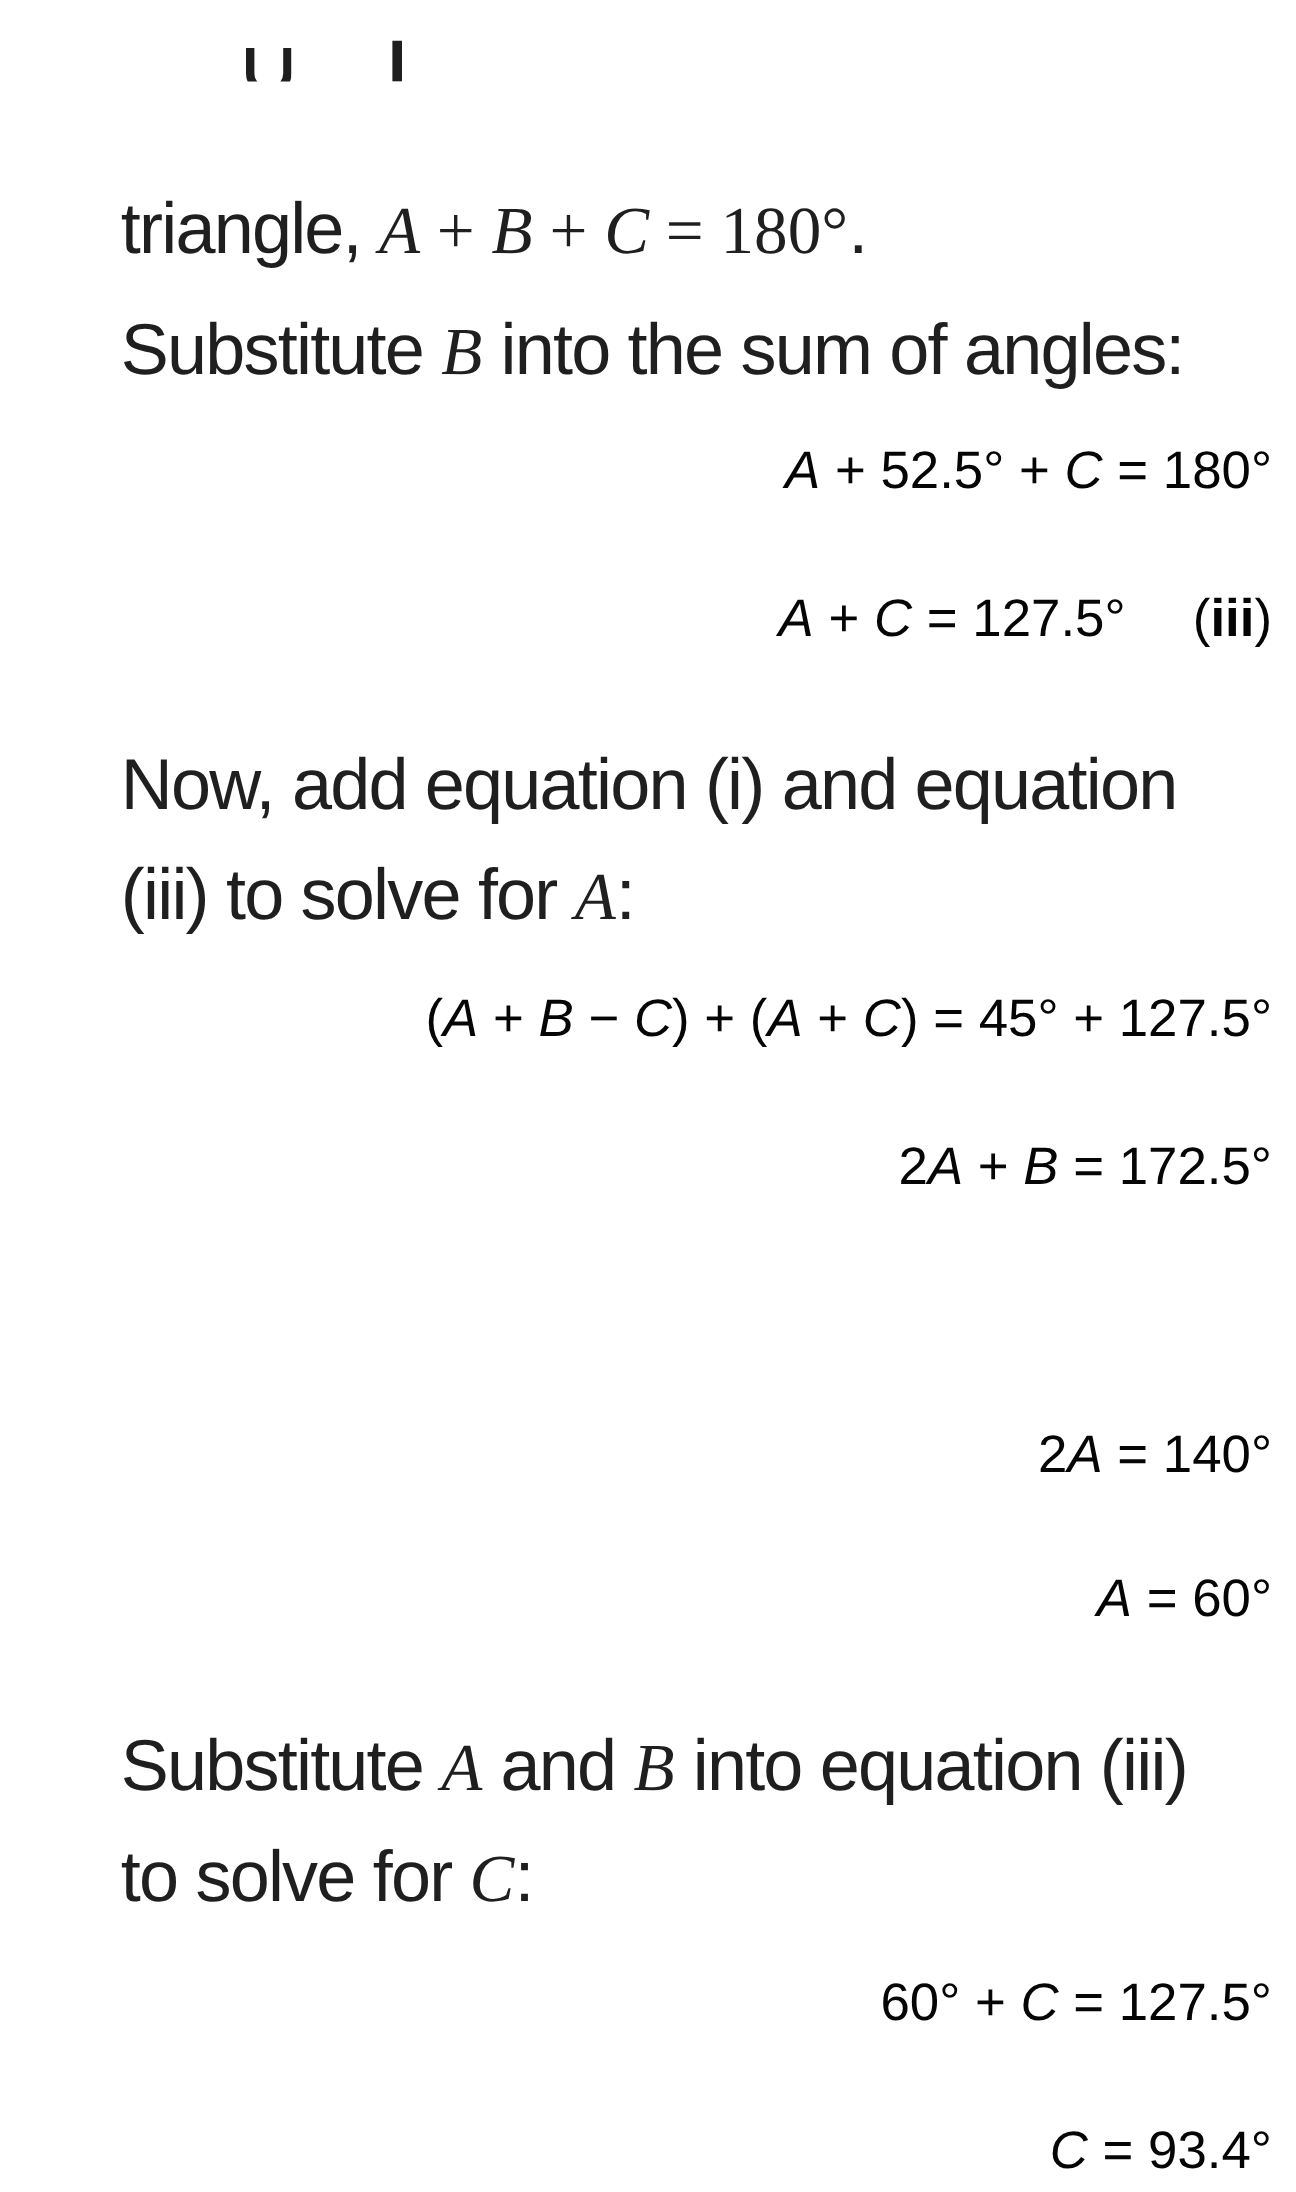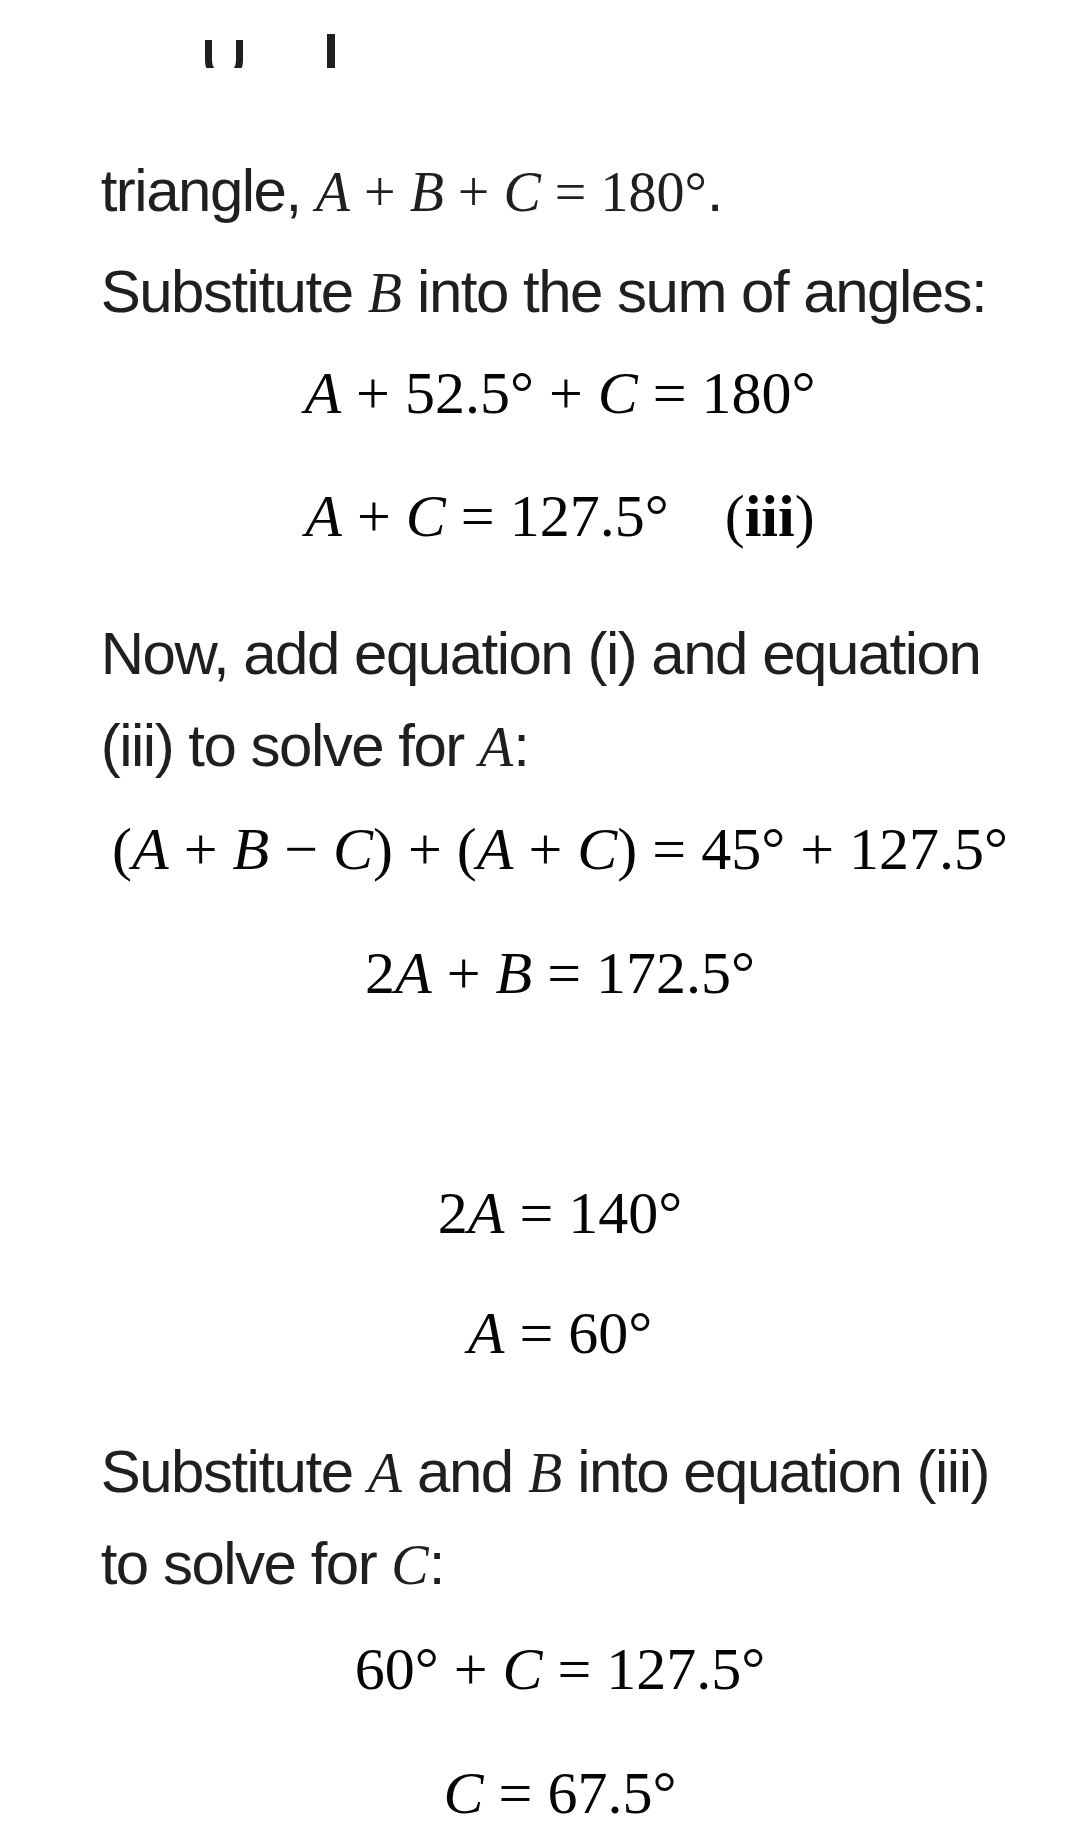--- a/index.html
+++ b/index.html
@@ -40,23 +40,23 @@
     font-size:60px;letter-spacing:-1.5px;line-height:92px;
     color:var(--body-text);
     white-space:pre;
   }
   
   .imi{font-family:"Liberation Serif",serif;font-style:italic;font-size:56px;letter-spacing:0;}
   .imn{font-family:"Liberation Serif",serif;font-size:56px;letter-spacing:0;}
   
   .eq{
     position:absolute;left:0;right:20px;
-    text-align:center;
-    font-family:Liberation Serif, serif;
-    font-size:60px;line-height:70px;letter-spacing:0;
+    text-align:right;
+    font-family:Liberation Sans, sans-serif;
+    font-size:44px;line-height:70px;letter-spacing:0;
     color:var(--math-text);
     white-space:pre;
   }
   .mi{font-style:italic;}
   .mn{font-style:normal;}
   .tag-open{margin-left:56px;}
   .tag-b{font-weight:bold;}
   
   .hairline{
     position:absolute;top:1810px;left:88px;width:992px;height:2px;
@@ -125,19 +125,19 @@
 
   <div class="para" style="top:1300px">
     <span>Substitute </span><span class="imi">A</span><span> and </span><span class="imi">B</span><span> into equation (iii)</span>
   </div>
 
   <div class="eq" style="top:1530px">
     <span class="mn">60° + </span><span class="mi">C</span><span class="mn"> = 127.5°</span>
   </div>
 
   <div class="eq" style="top:1654px">
-    <span class="mi">C</span><span class="mn"> = 67.5°</span>
+    <span class="mi">C</span><span class="mn"> = 93.4°</span>
   </div>
 
   <div class="hairline"></div>
   <div class="card-edge"></div>
 
 </div>
 
 </body></html>

